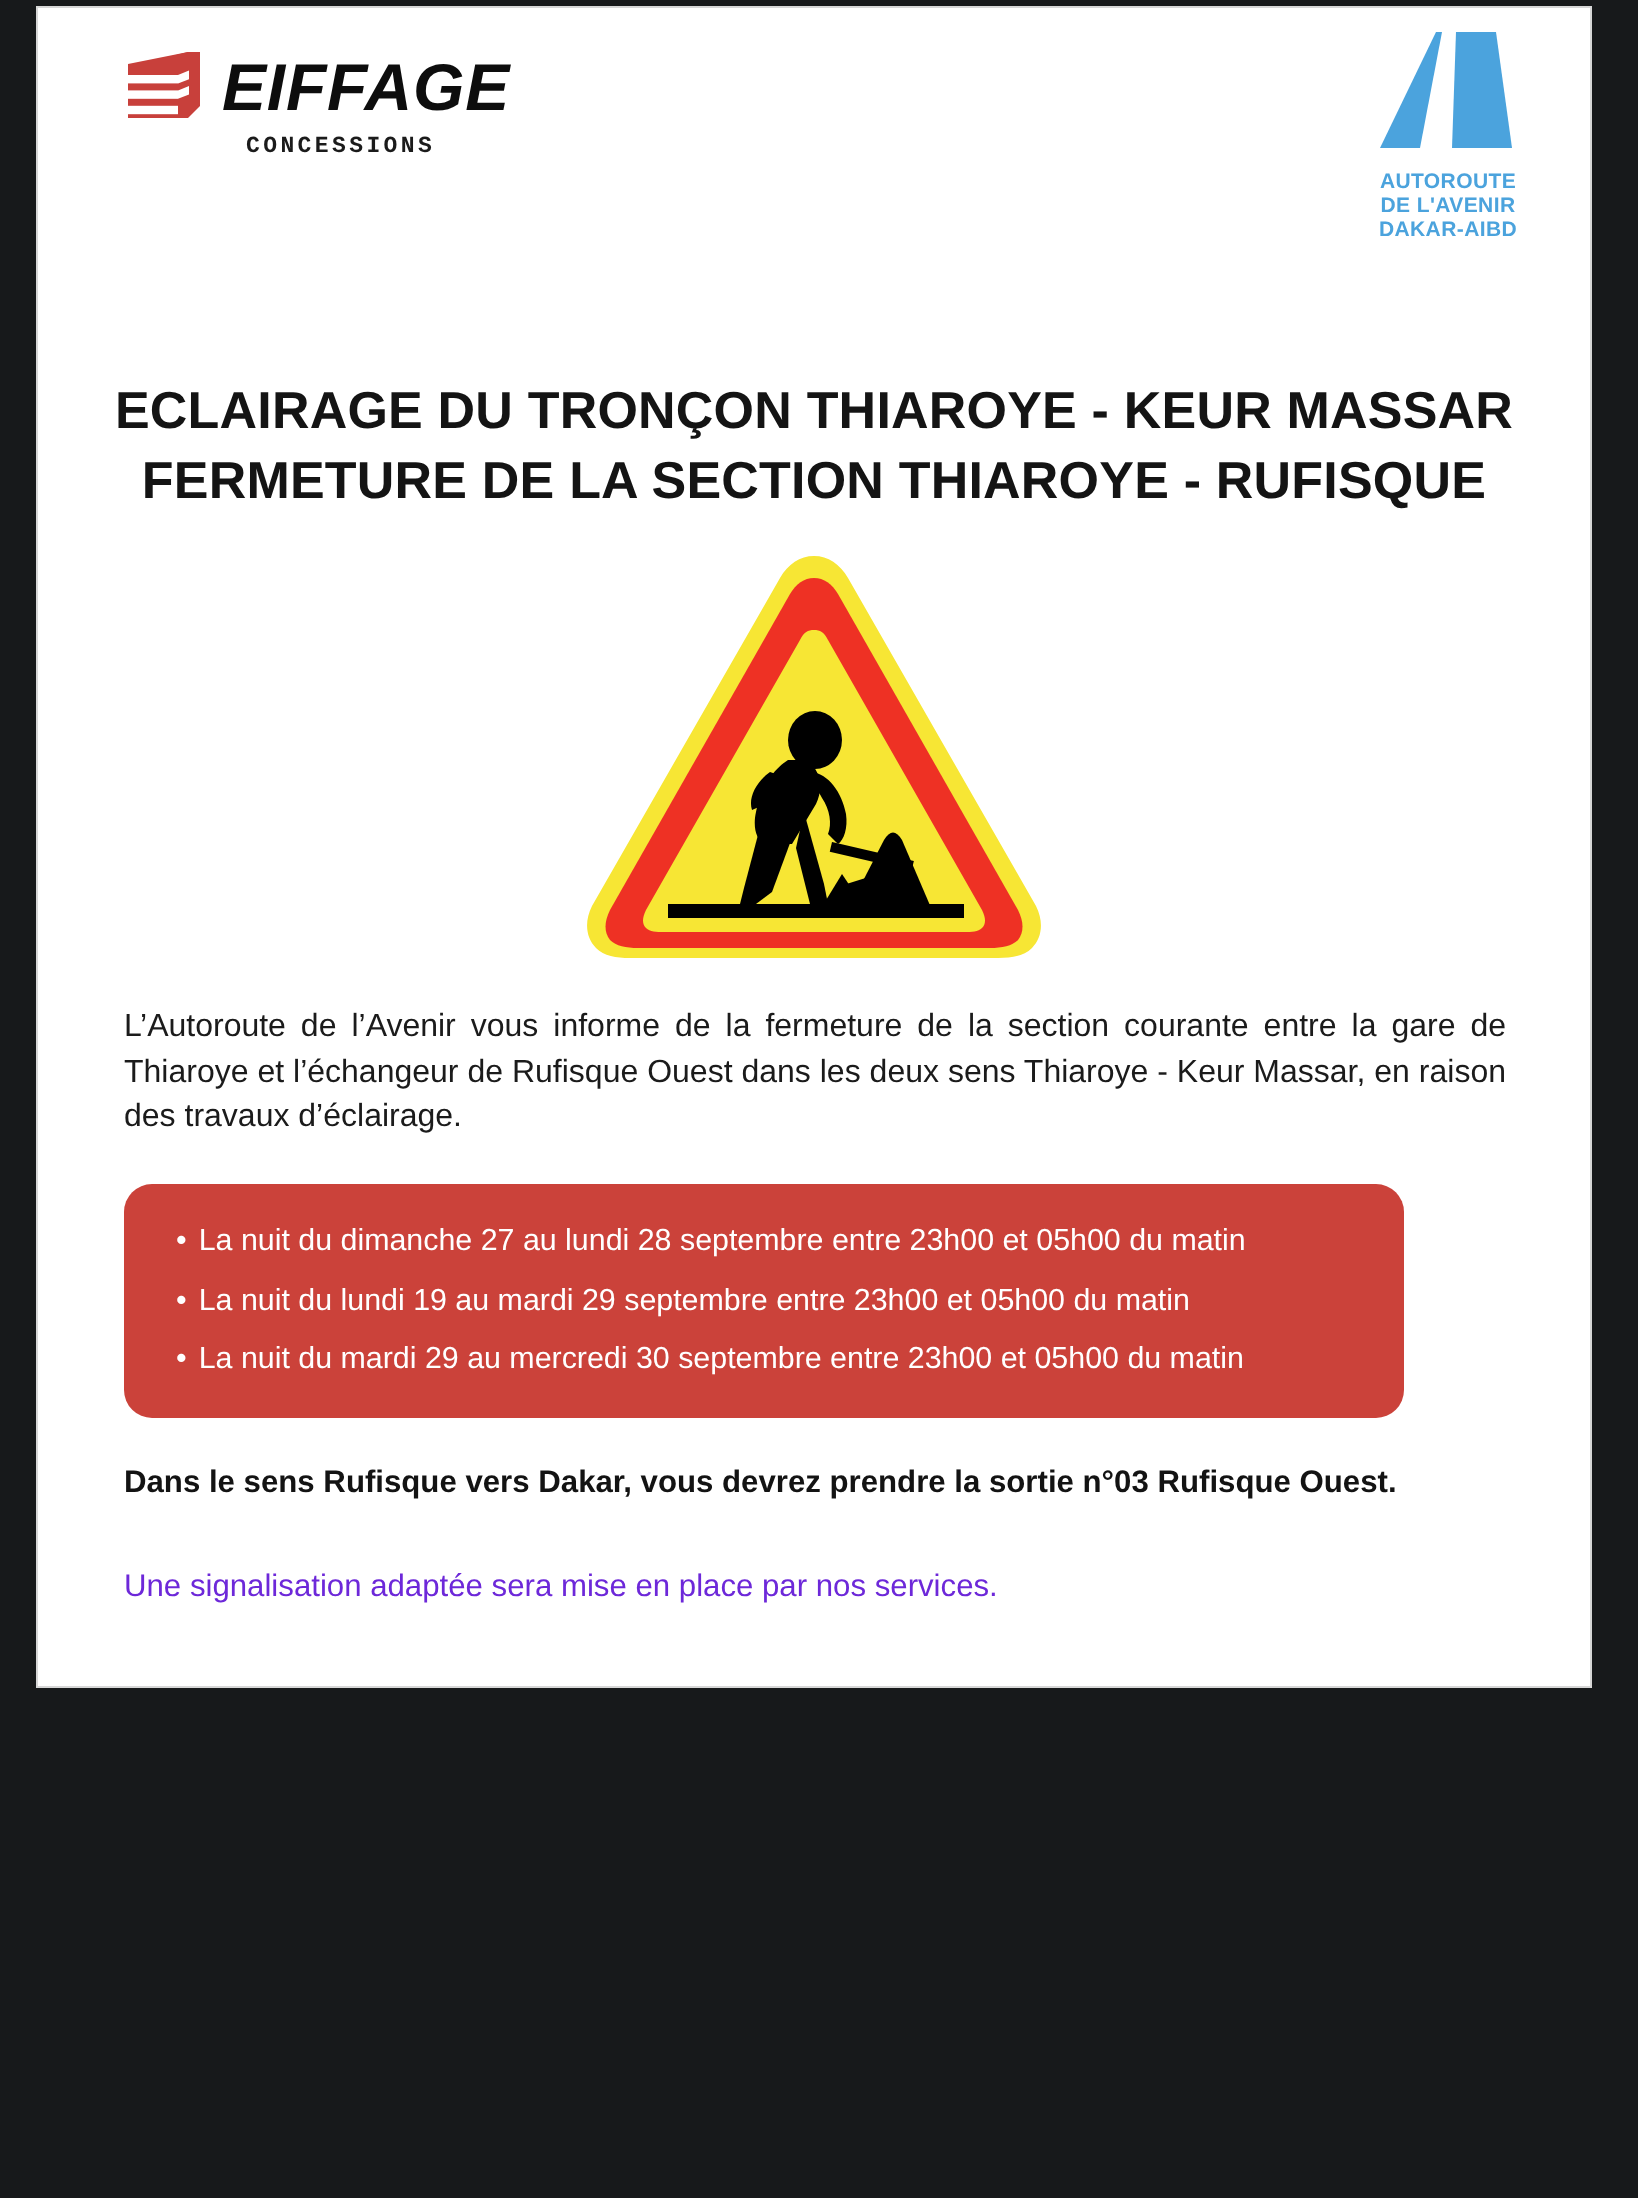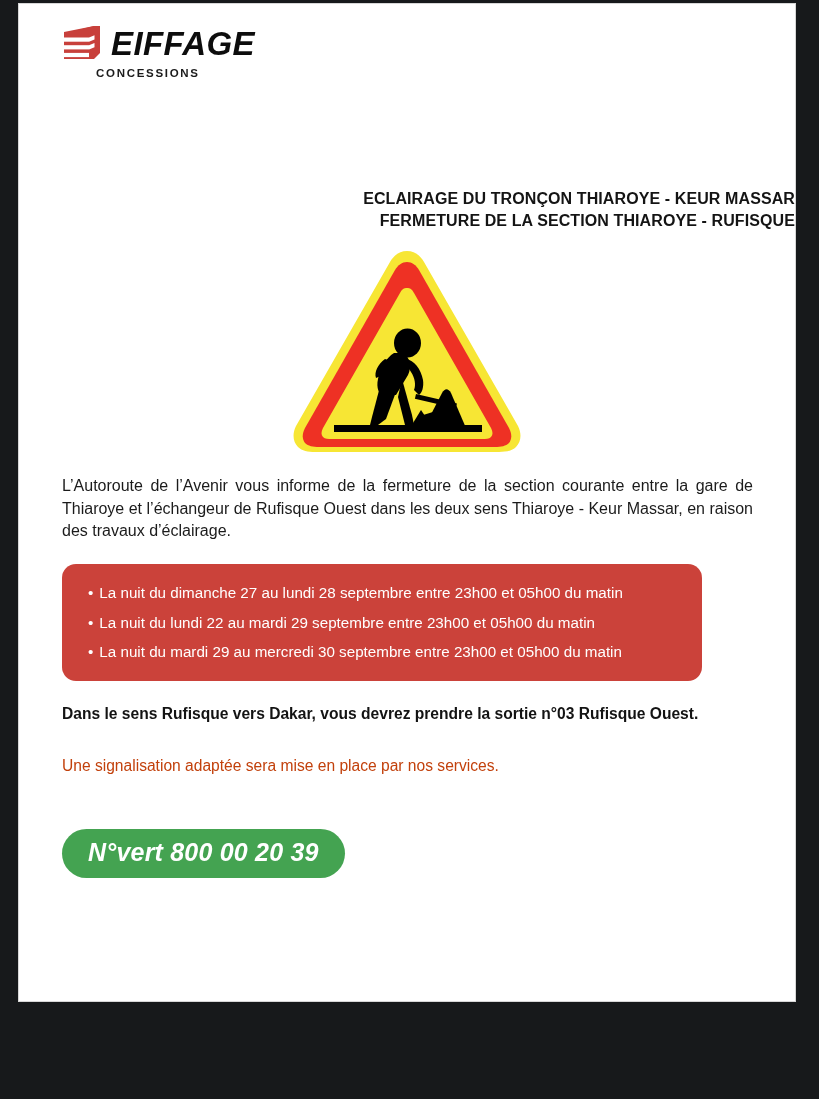--- a/index.html
+++ b/index.html
@@ -19,21 +19,21 @@
     position: relative;
     width: 819px;
     height: 1099px;
     background: #17191b;
   }
   #page {
     position: absolute;
     left: 19px;
     top: 4px;
     width: 776px;
-    height: 997px;
+    height: 839px;
     background: #ffffff;
     box-shadow: 0 0 0 1px #d7d7d7;
     overflow: hidden;
   }
 
   
   .header {
     position: relative;
     height: 140px;
   }
@@ -59,26 +59,27 @@
     font-family: "Liberation Sans", sans-serif;
     font-weight: bold;
     font-style: italic;
     font-size: 33px;
     letter-spacing: 0.4px;
     color: #0d0d0d;
     line-height: 1;
     white-space: nowrap;
   }
   .eiffage-sub {
-    margin-left: 32px;
+    margin-left: 59px;
     margin-top: 7px;
     font-size: 11.5px;
     font-weight: bold;
     letter-spacing: 1.7px;
     color: #1b1b1b;
+    font-family: Liberation Mono, monospace;
   }
 
   .aa-logo {
     position: absolute;
     right: 25px;
     top: 12px;
     width: 92px;
     text-align: center;
   }
   .aa-mark { display:block; margin: 0 auto; }
@@ -88,23 +89,23 @@
     font-weight: bold;
     font-size: 10.5px;
     line-height: 1.12;
     letter-spacing: 0.2px;
     white-space: nowrap;
   }
   .aa-text .l2 { font-size: 10.5px; }
 
   
   .title {
-    text-align: right;
-    font-weight: bold;
-    font-size: 16px;
+    text-align: center;
+    font-weight: bold;
+    font-size: 26px;
     line-height: 1.35;
     color: #141414;
     letter-spacing: 0.1px;
     margin-top: 44px;
   }
   .title div { white-space: nowrap; }
 
   
   .sign-wrap {
     margin-top: 16px;
@@ -152,21 +153,21 @@
   }
   .block-body {
     font-size: 15.6px;
     color: #1b1b1b;
     line-height: 1.40;
     text-align: justify;
   }
   .closing {
     margin-top: 30px;
     font-size: 15.6px;
-    color: #c2410c;
+    color: #6d28d9;
     line-height: 1.42;
   }
 
   
   .phone-wrap { margin-top: 52px; padding-left: 43px; font-style: italic; }
   .phone-pill {
     display: inline-block;
     background: #44a351;
     color: #ffffff;
     font-weight: bold;
@@ -197,20 +198,33 @@
               <rect x="0" y="26.9" width="25" height="4.2" fill="#ffffff"></rect>
               <polygon points="25,11.5 30.5,9.3 30.5,13.6 25,15.7" fill="#ffffff"></polygon>
               <polygon points="25,19.2 30.5,17.0 30.5,21.3 25,23.4" fill="#ffffff"></polygon>
             </svg>
           </span>
           <span class="eiffage-word">EIFFAGE</span>
         </div>
         <div class="eiffage-sub">CONCESSIONS</div>
       </div>
 
+      <div class="aa-logo">
+        <span class="aa-mark">
+          <svg width="72" height="62" viewBox="0 0 72 62" xmlns="http://www.w3.org/2000/svg">
+            <polygon points="30,0 33,0 22,58 2,58" fill="#4ba3dd"></polygon>
+            <polygon points="40,0 60,0 68,58 38,58" fill="#4ba3dd"></polygon>
+          </svg>
+        </span>
+        <div class="aa-text">
+          <div>AUTOROUTE</div>
+          <div class="l2">DE L'AVENIR</div>
+          <div class="l2">DAKAR-AIBD</div>
+        </div>
+      </div>
     </div>
 
     <div class="title">
       <div>ECLAIRAGE DU TRONÇON THIAROYE - KEUR MASSAR</div>
       <div>FERMETURE DE LA SECTION THIAROYE - RUFISQUE</div>
     </div>
 
     <div class="sign-wrap">
       <span>
         <svg width="234" height="208" viewBox="0 0 234 208" xmlns="http://www.w3.org/2000/svg">
@@ -247,21 +261,21 @@
 
     <div class="content">
 
       <p class="intro">L’Autoroute de l’Avenir vous informe de la fermeture de la section courante entre la gare de Thiaroye et l’échangeur de Rufisque Ouest dans les deux sens Thiaroye - Keur Massar, en raison des travaux d’éclairage.</p>
 
       <div class="callout">
         <div class="callout-item">
           <span class="bullet">•</span><span>La nuit du  dimanche 27 au lundi 28 septembre entre 23h00 et 05h00 du matin</span>
         </div>
         <div class="callout-item">
-          <span class="bullet">•</span><span>La nuit du lundi 22 au mardi 29 septembre entre 23h00 et 05h00 du matin</span>
+          <span class="bullet">•</span><span>La nuit du lundi 19 au mardi 29 septembre entre 23h00 et 05h00 du matin</span>
         </div>
         <div class="callout-item">
           <span class="bullet">•</span><span>La nuit du mardi 29 au mercredi 30 septembre entre 23h00 et 05h00 du matin</span>
         </div>
       </div>
 
 
       <div class="block">
         <div class="block-head">Dans le sens Rufisque vers Dakar, vous devrez prendre la sortie n°03 Rufisque Ouest.</div>
       </div>

